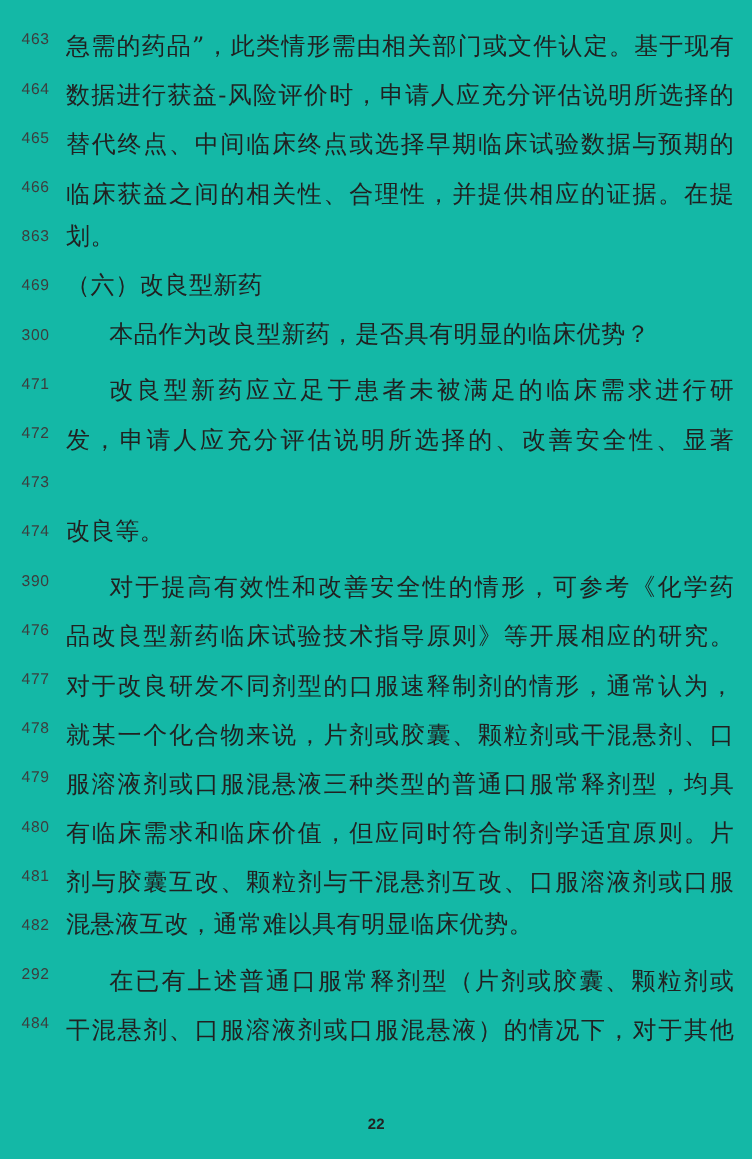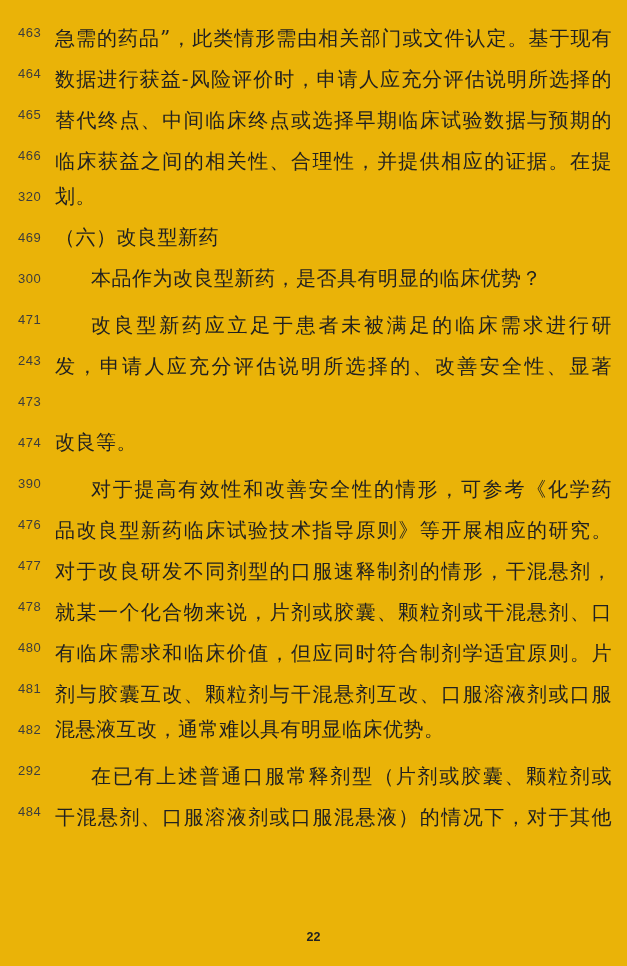--- a/index.html
+++ b/index.html
@@ -4,21 +4,21 @@
 <style>
   html, body {
     margin: 0;
     padding: 0;
     background: #ffffff;
   }
   .page {
     position: relative;
     width: 627px;
     height: 966px;
-    background: #eab308;
+    background: #14b8a6;
     overflow: hidden;
     font-family: "DejaVu Serif", serif;
   }
   .lines {
     position: absolute;
     top: 12px;
     left: 0;
     width: 627px;
   }
   .row {
@@ -87,61 +87,65 @@
     </div>
       <div class="row">
       <span class="lnum">465</span>
       <span class="ltext justify">替代终点、中间临床终点或选择早期临床试验数据与预期的</span>
     </div>
       <div class="row">
       <span class="lnum">466</span>
       <span class="ltext justify">临床获益之间的相关性、合理性，并提供相应的证据。在提</span>
     </div>
       <div class="row">
-      <span class="lnum">320</span>
+      <span class="lnum">863</span>
       <span class="ltext left">划。</span>
     </div>
       <div class="row">
       <span class="lnum">469</span>
       <span class="ltext left">（六）改良型新药</span>
     </div>
       <div class="row">
       <span class="lnum">300</span>
       <span class="ltext left indent">本品作为改良型新药，是否具有明显的临床优势？</span>
     </div>
       <div class="row">
       <span class="lnum">471</span>
       <span class="ltext justify indent">改良型新药应立足于患者未被满足的临床需求进行研</span>
     </div>
       <div class="row">
-      <span class="lnum">243</span>
+      <span class="lnum">472</span>
       <span class="ltext justify">发，申请人应充分评估说明所选择的、改善安全性、显著</span>
     </div>
       <div class="row">
       <span class="lnum">473</span>
     </div>
       <div class="row">
       <span class="lnum">474</span>
       <span class="ltext left">改良等。</span>
     </div>
       <div class="row">
       <span class="lnum">390</span>
       <span class="ltext justify indent">对于提高有效性和改善安全性的情形，可参考《化学药</span>
     </div>
       <div class="row">
       <span class="lnum">476</span>
       <span class="ltext justify">品改良型新药临床试验技术指导原则》等开展相应的研究。</span>
     </div>
       <div class="row">
       <span class="lnum">477</span>
-      <span class="ltext justify">对于改良研发不同剂型的口服速释制剂的情形，干混悬剂，</span>
+      <span class="ltext justify">对于改良研发不同剂型的口服速释制剂的情形，通常认为，</span>
     </div>
       <div class="row">
       <span class="lnum">478</span>
       <span class="ltext justify">就某一个化合物来说，片剂或胶囊、颗粒剂或干混悬剂、口</span>
+    </div>
+      <div class="row">
+      <span class="lnum">479</span>
+      <span class="ltext justify">服溶液剂或口服混悬液三种类型的普通口服常释剂型，均具</span>
     </div>
       <div class="row">
       <span class="lnum">480</span>
       <span class="ltext justify">有临床需求和临床价值，但应同时符合制剂学适宜原则。片</span>
     </div>
       <div class="row">
       <span class="lnum">481</span>
       <span class="ltext justify">剂与胶囊互改、颗粒剂与干混悬剂互改、口服溶液剂或口服</span>
     </div>
       <div class="row">

